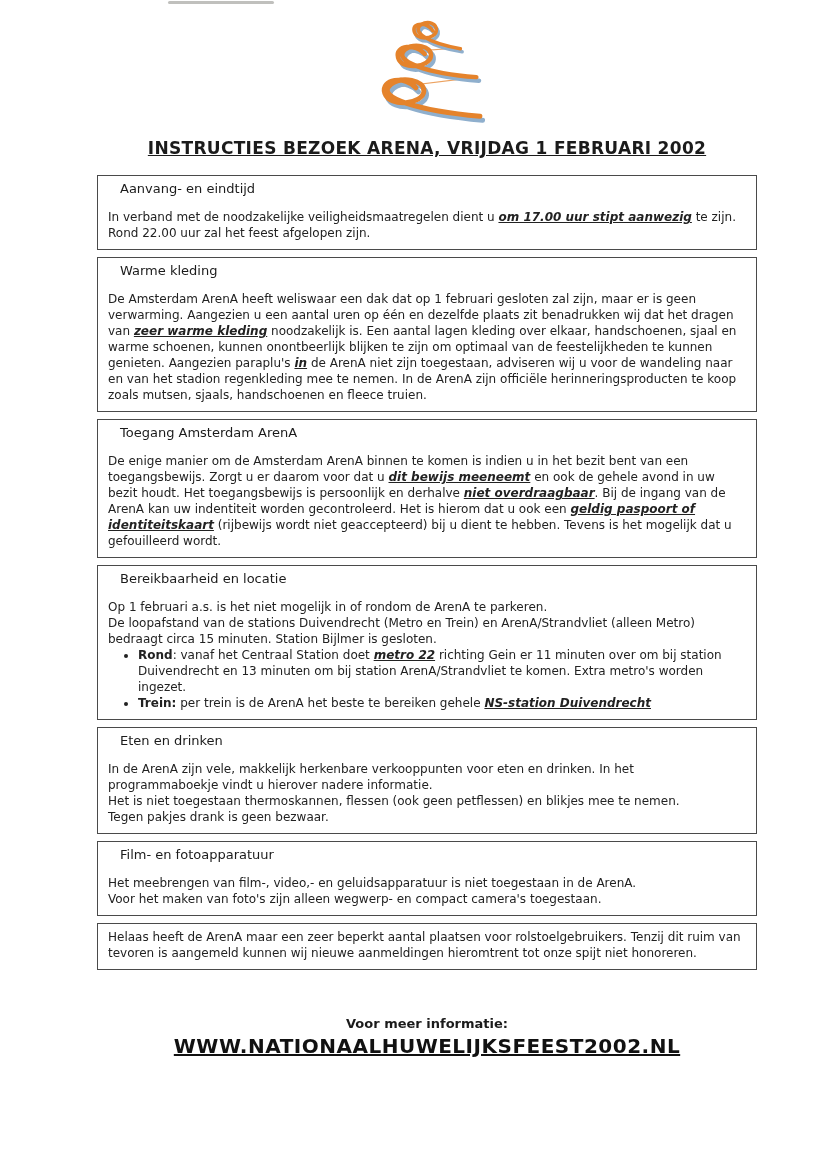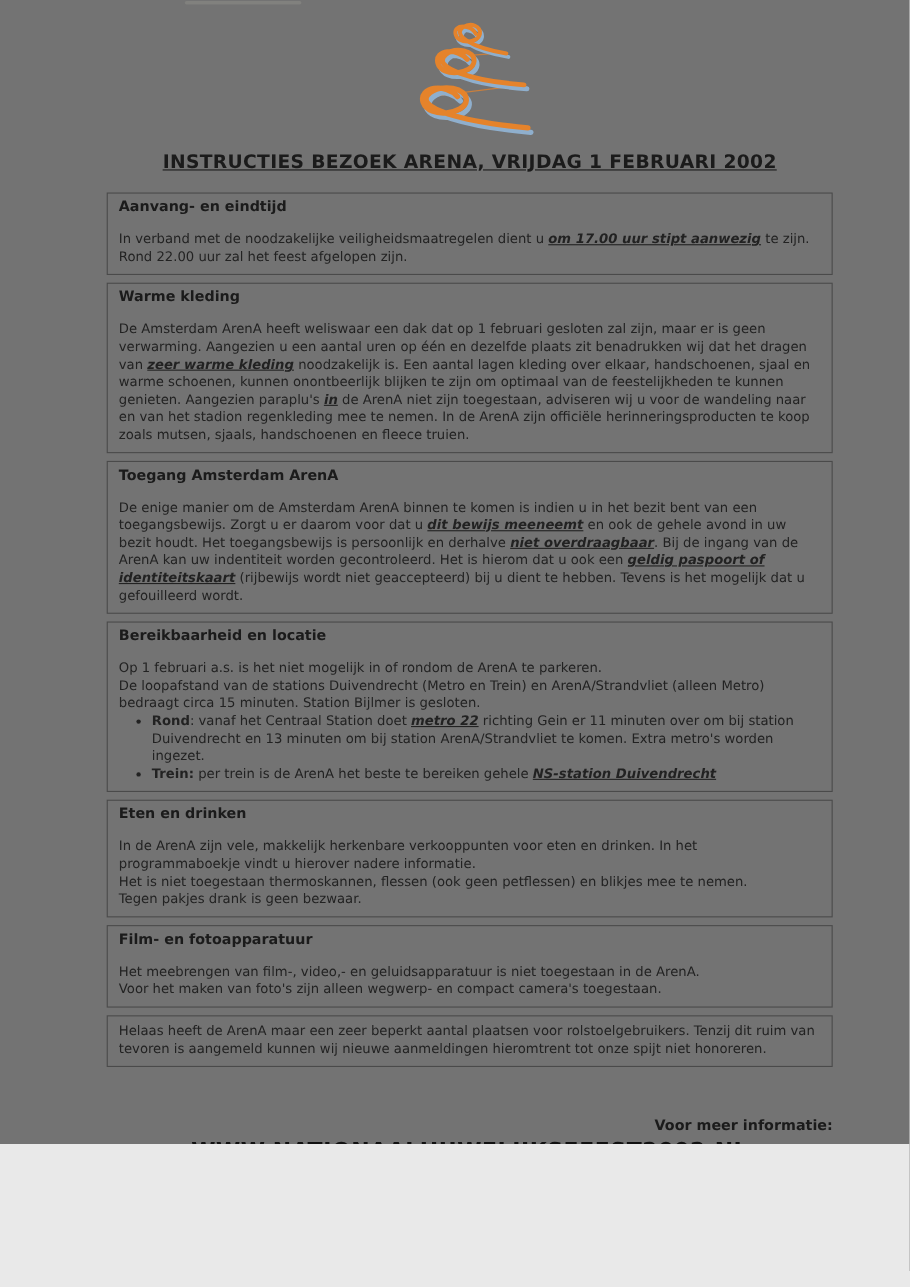--- a/index.html
+++ b/index.html
@@ -1,20 +1,20 @@
 <!DOCTYPE html>
 <html style="--logo-orange: #e5832b; --logo-blue: #8fafcd;"><head>
 <meta charset="utf-8">
 <style>
   html,body { margin:0; padding:0; background:#e9e9e9; }
   .page {
     position:relative;
-    width:827px; height:1040px;
+    width:827px; height:1170px;
     margin:0 auto;
-    background:#737373;
+    background:#ffffff;
     font-family:"DejaVu Sans","Liberation Sans",sans-serif;
     color:#222;
     overflow:hidden;
   }
   .scan-mark {
     position:absolute; top:1px; left:168px;
     width:106px; height:3px;
     background:#8d8d86; opacity:.55; border-radius:2px;
   }
   .logo { position:absolute; left:350px; top:18px; width:178px; height:112px; }
@@ -30,30 +30,30 @@
     font-size:17px; font-weight:bold;
     text-decoration:underline; letter-spacing:.3px;
     color:#1b1b1b;
   }
   .section-box {
     box-sizing:border-box; width:660px;
     border:1px solid #4a4a4a;
     padding:5px 10px 8px;
     margin:0 0 7px;
   }
-  .section-heading { font-size:13px; font-weight:bold; margin:0 0 13px; color:#1b1b1b; }
+  .section-heading { font-size:13px; font-weight:normal; margin:0 12px 13px; color:#1b1b1b; }
   .para { margin:0; font-size:12px; line-height:16px; }
   ul.bullet-list { margin:0; padding:0 0 0 30px; }
   ul.bullet-list li { font-size:12px; line-height:16px; }
   .seg-plain {}
   .seg-bold { font-weight:bold; }
   .seg-biu  { font-weight:bold; font-style:italic; text-decoration:underline;text-align:right; }
 
   .footer { position:absolute; left:97px; top:1016px; width:660px; text-align:center; }
-  .footer-label { font-size:13px; font-weight:bold; margin-bottom:3px; color:#1b1b1b;text-align:right; }
+  .footer-label { font-size:13px; font-weight:bold; margin-bottom:3px; color:#1b1b1b; }
   .footer-url {
     font-size:20px; font-weight:bold; 
     text-decoration:underline; letter-spacing:.5px; color:#111;
   }
 </style>
 </head>
 <body>
 
 <div class="page">
 

